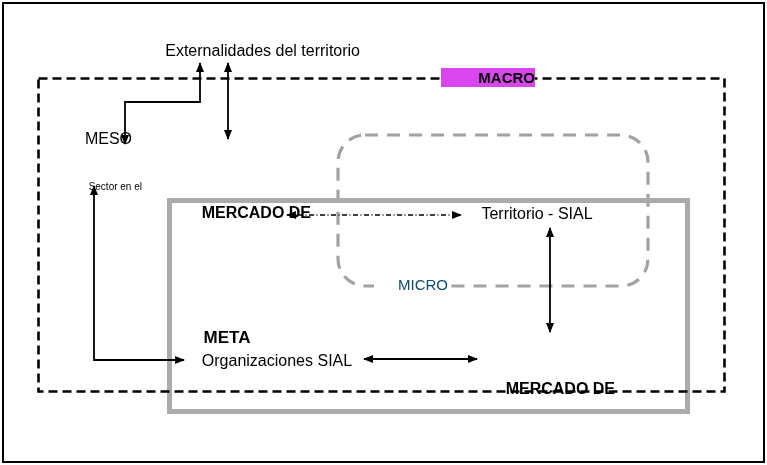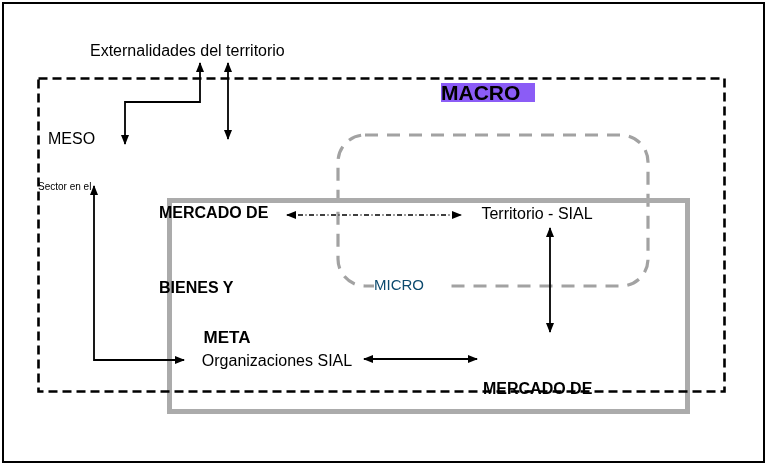--- a/index.html
+++ b/index.html
@@ -13,24 +13,24 @@
   }
   #frame{
     position:absolute;left:2px;top:2px;right:2px;bottom:2px;
     border:2px solid #000;
   }
   #diagram-svg{position:absolute;left:0;top:0;}
   .arrow{fill:none;stroke:#000;stroke-width:1.8;}
   .arrow-dashdot{fill:none;stroke:#000;stroke-width:1.5;stroke-dasharray:5 2.5 1 2.5;}
   .ah-path{fill:#000;}
   .lbl{position:absolute;white-space:pre;text-align:center;}
-  .center{text-align:left;}
+  .center{text-align:right;}
   .bold{font-weight:bold;}
   #externalidades-label{left:90px;top:41px;width:270px;font-size:16px;line-height:19px;}
-  #macro-label{left:441px;top:83px;width:94px;font-size:21px;line-height:19px;background:#8b5cf6;}
+  #macro-label{left:441px;top:68px;width:94px;font-size:15px;line-height:19px;background:#d946ef;}
   #meso-label{left:48px;top:130px;width:84px;font-size:16px;line-height:18px;}
   #meso-sub{left:38px;top:149px;width:104px;font-size:10px;line-height:15px;}
   #mercado-bienes{left:159px;top:150px;width:152px;font-size:16px;line-height:25px;}
   #territorio-sial-label{left:467px;top:205px;width:140px;font-size:16px;line-height:17px;}
   #micro-label{left:374px;top:276px;width:74px;font-size:15px;line-height:18px;background:#fff;color:#0c4a6e;}
   #meta-label{left:192px;top:328px;width:70px;font-size:17px;line-height:19px;}
   #organizaciones-label{left:192px;top:352px;width:170px;font-size:16px;line-height:17px;}
   #mercado-factores{left:483px;top:339px;width:132px;font-size:16px;line-height:20px;}
 </style>
 </head>
@@ -65,21 +65,20 @@
   <div class="lbl center bold" id="macro-label">MACRO</div>
 
   <div class="lbl center" id="meso-label">MESO</div>
 
   <div class="lbl center" id="meso-sub">
     <div>Sector en el</div>
   </div>
 
   <div class="lbl center bold" id="mercado-bienes">
     <div>MERCADO DE</div>
-    <div>BIENES Y</div>
   </div>
 
   <div class="lbl" id="territorio-sial-label">Territorio - SIAL</div>
 
   <div class="lbl center" id="micro-label">MICRO</div>
 
   <div class="lbl bold" id="meta-label">META</div>
 
   <div class="lbl" id="organizaciones-label">Organizaciones SIAL</div>
 

